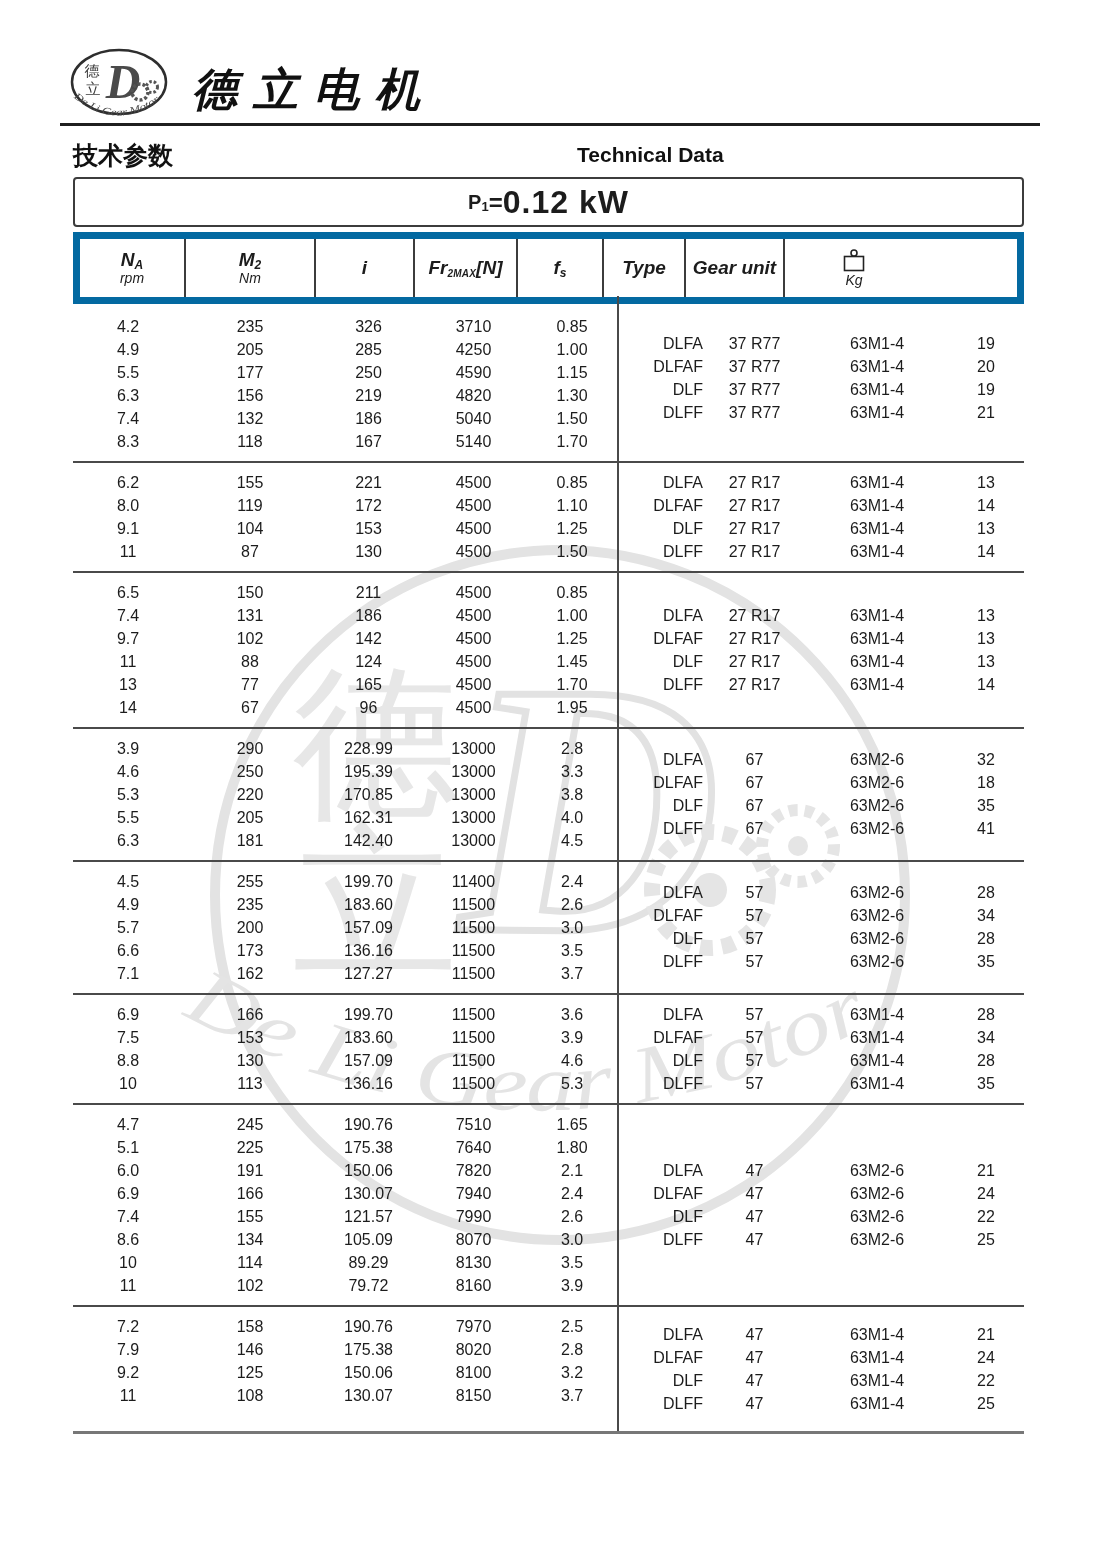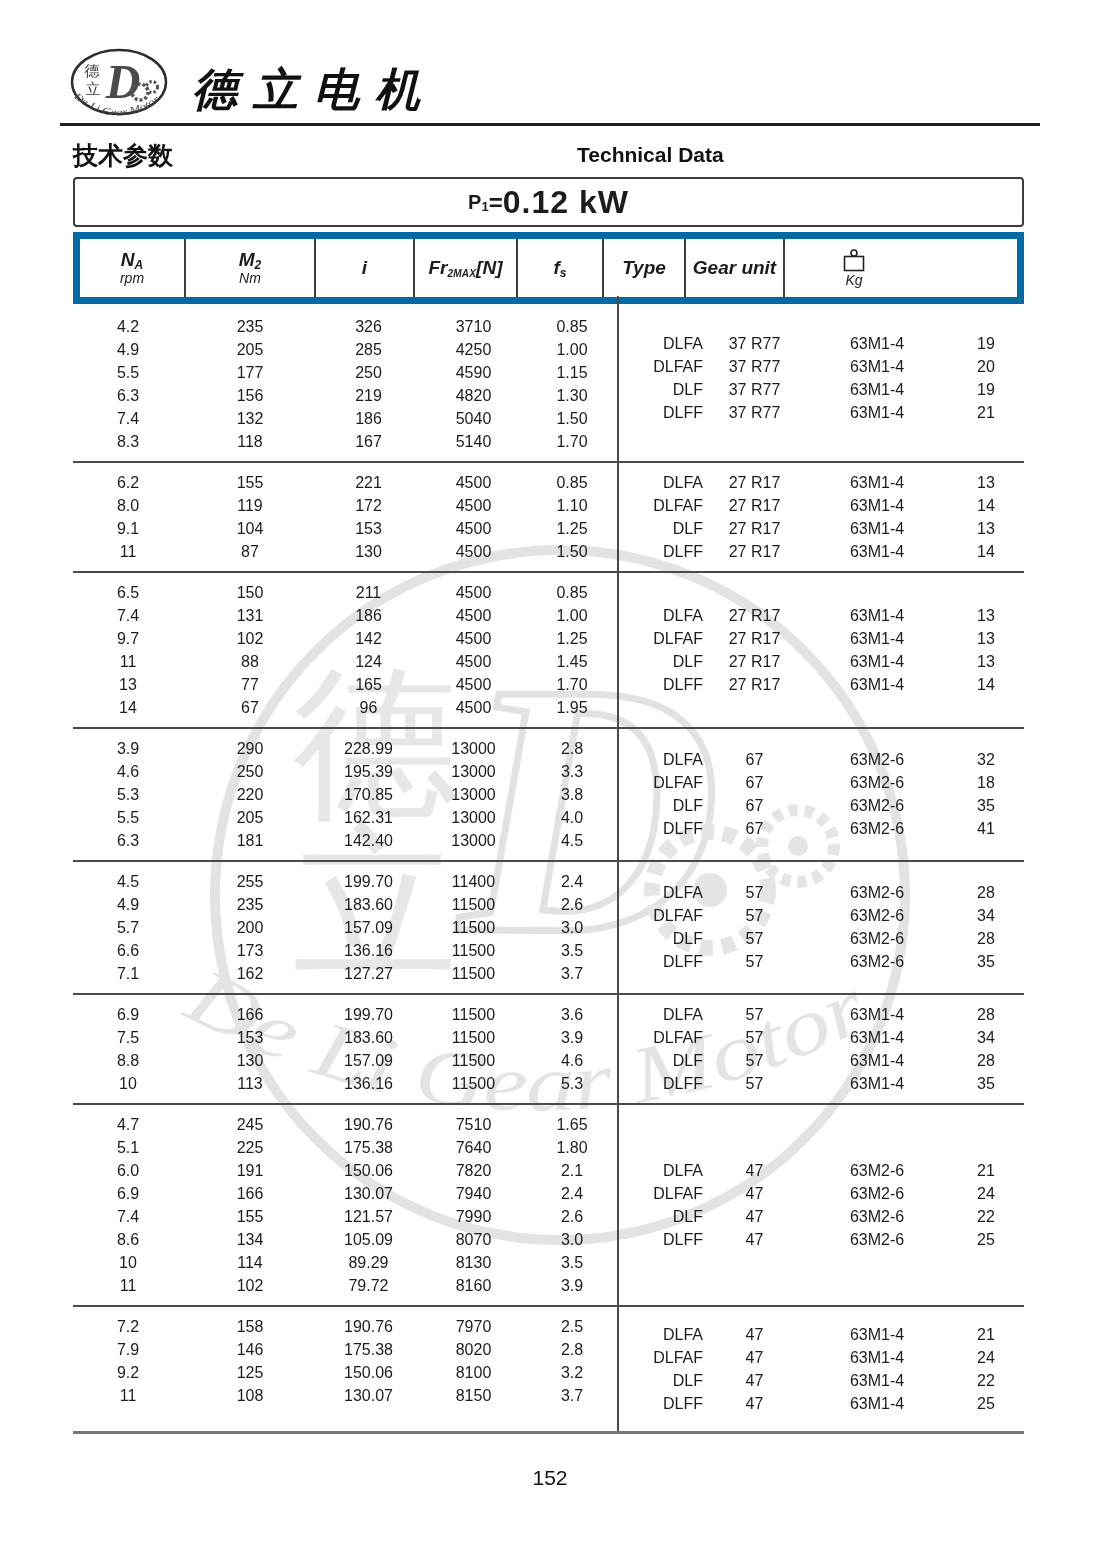--- a/index.html
+++ b/index.html
@@ -651,14 +651,13 @@
           <div class="rrow">
             <div class="rcell rcell-type">DLFF</div>
             <div class="rcell">47</div>
             <div class="rcell">63M1-4</div>
             <div class="rcell">25</div>
           </div>
         </div>
       </div>
     </div>
 
-  <div class="page-num layer">152</div>
 </div>
 
 </body></html>

